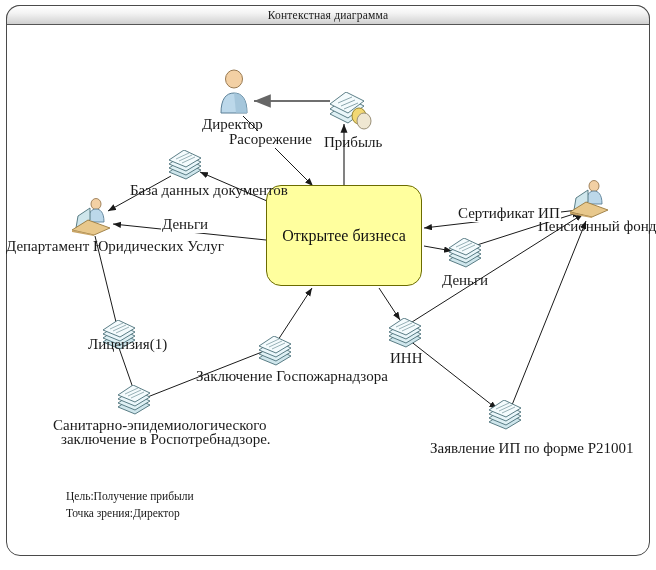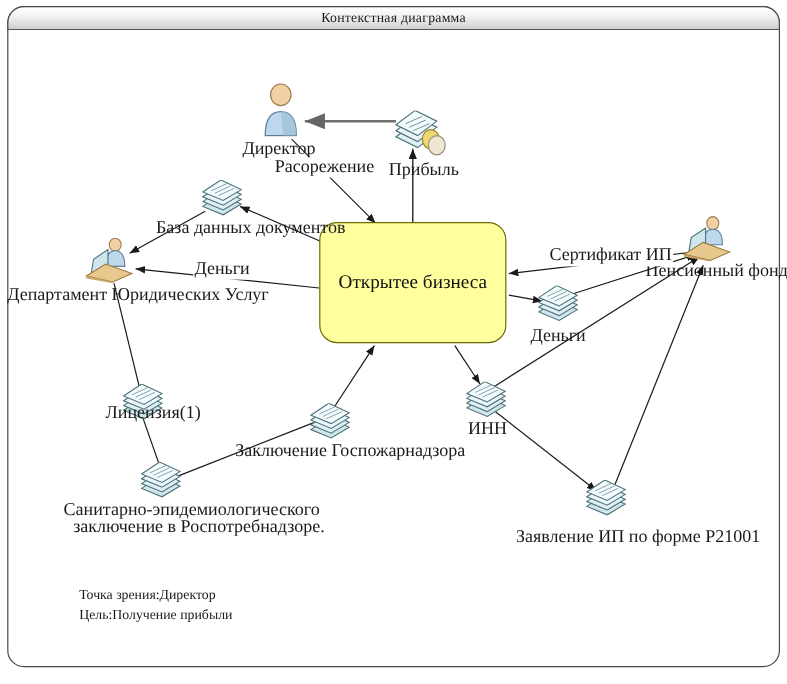--- a/index.html
+++ b/index.html
@@ -279,17 +279,17 @@
       <polygon points="2,32 24,37 24,38 2,34" fill="#c9a567"></polygon>
     </svg>
     <span class="cap" style="left:-30px;top:38px;">Пенсионный фонд</span>
   </div>
 
   <span class="elabel" style="left:228px;top:131px;">Расорежение</span>
   <span class="elabel" style="left:161px;top:216px;">Деньги</span>
   <span class="elabel" style="left:457px;top:205px;">Сертификат ИП</span>
 
   <div class="note">
+    <div>Цель:Получение прибыли</div>
     <div>Точка зрения:Директор</div>
-    <div>Цель:Получение прибыли</div>
   </div>
 
 </div>
 
 </body></html>

